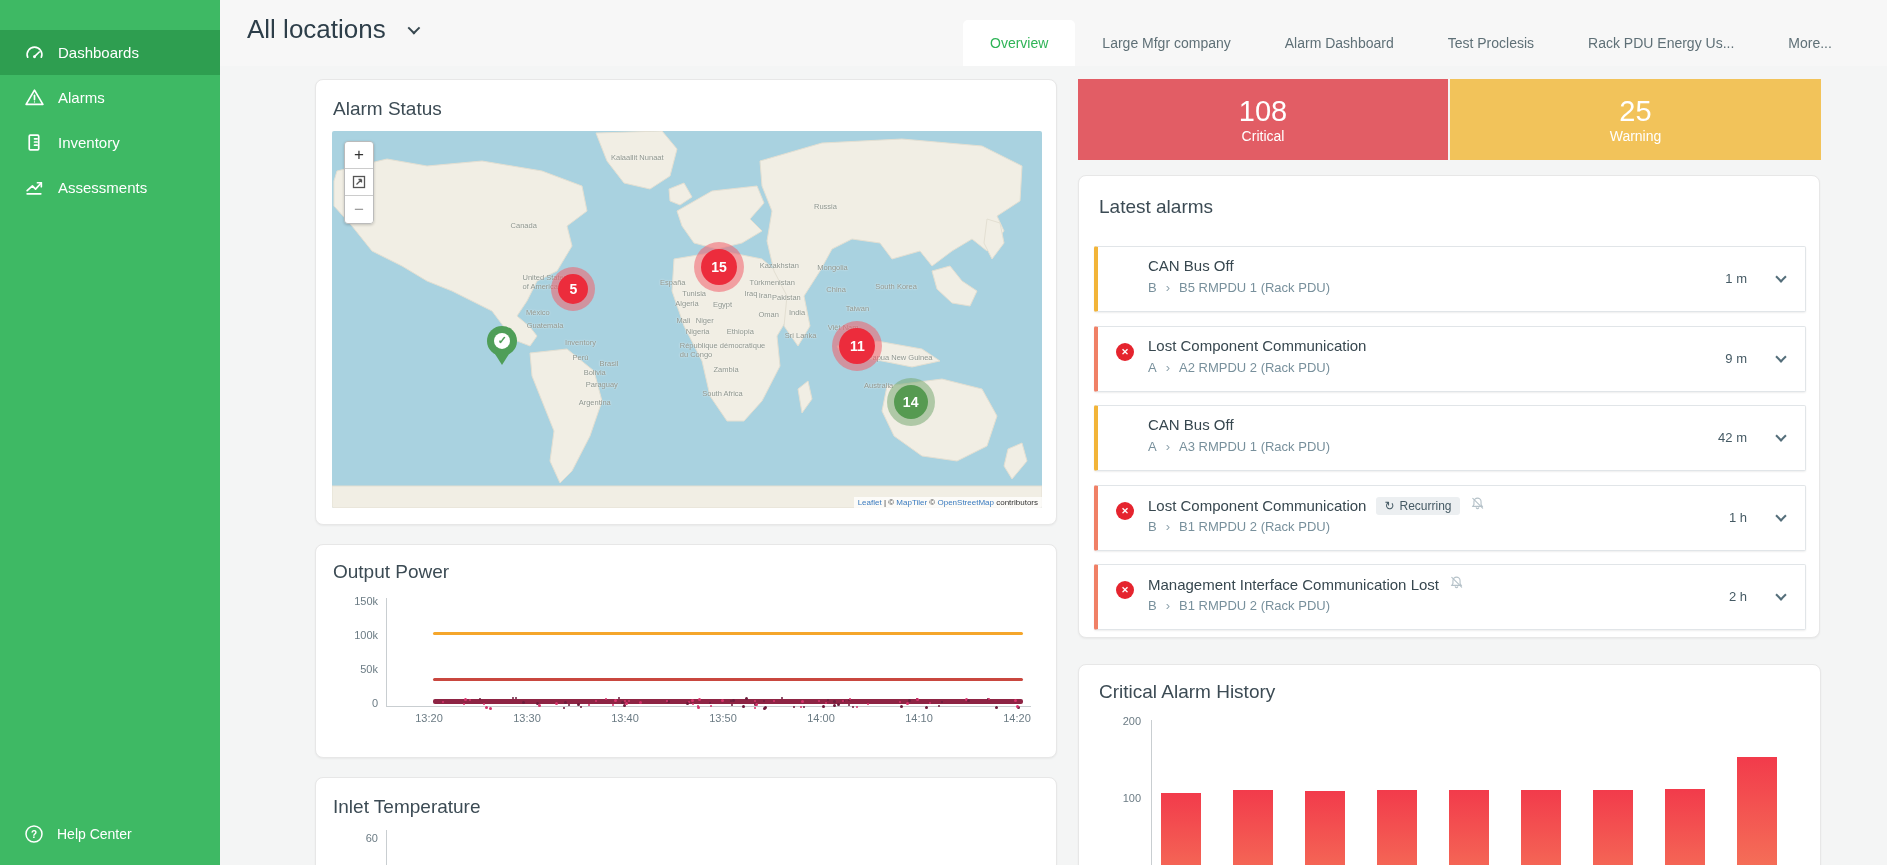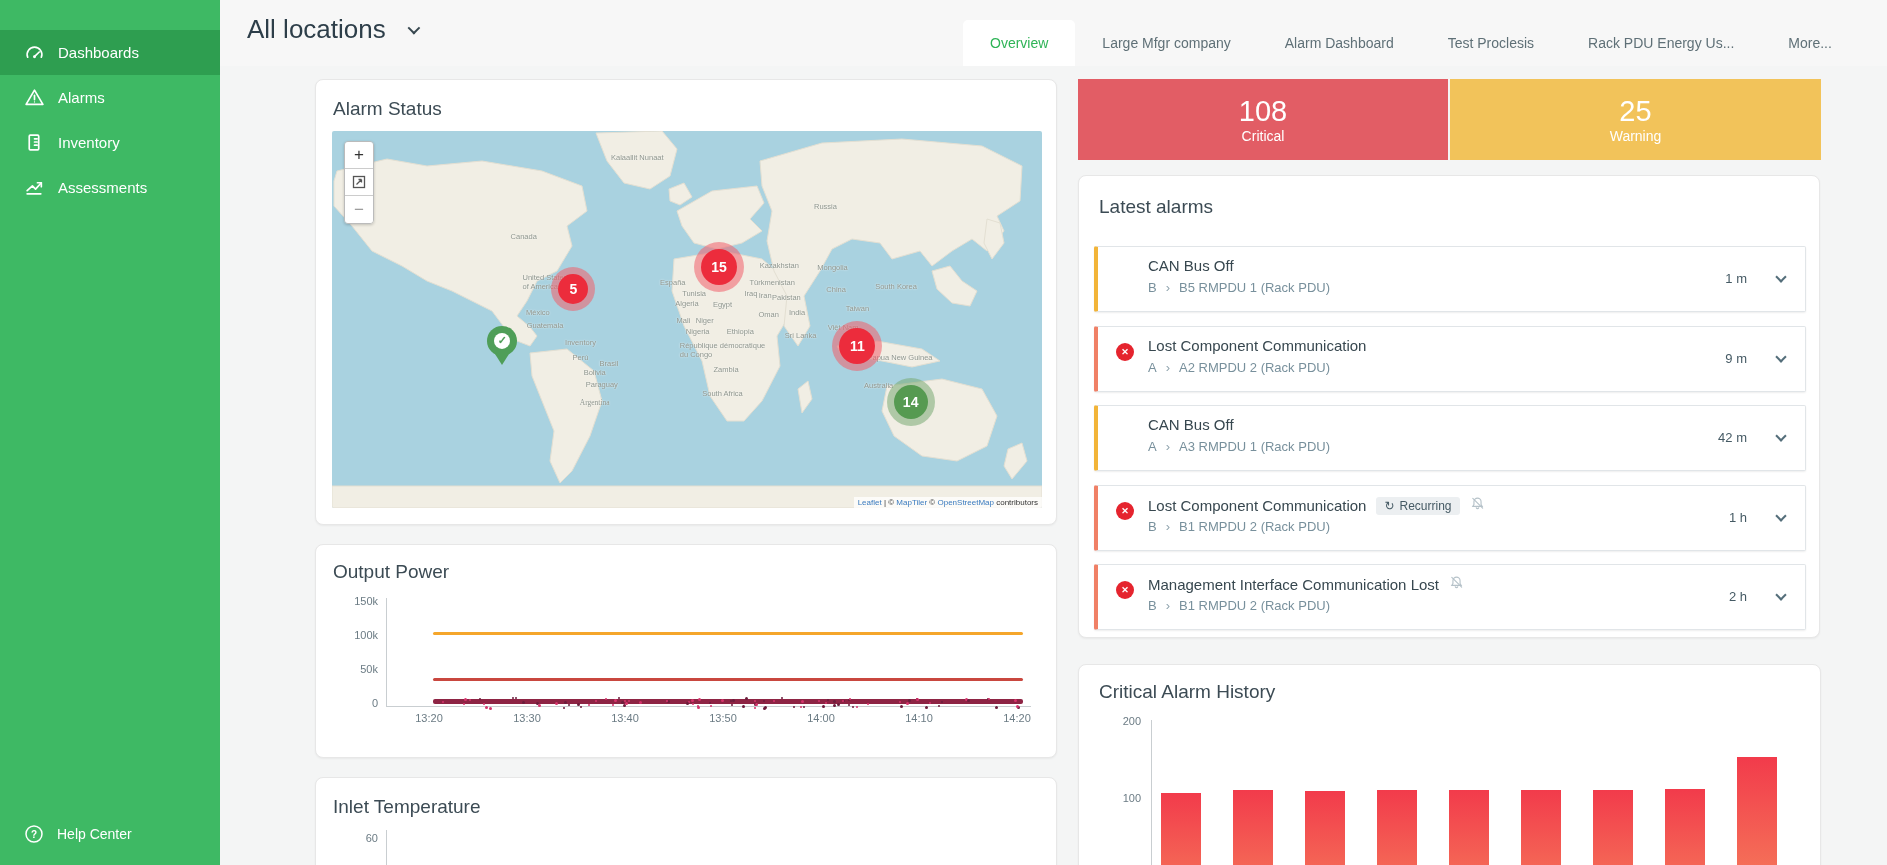--- a/index.html
+++ b/index.html
@@ -204,31 +204,31 @@
             <rect x="1.5" y="1.5" width="11" height="11"></rect>
             <path d="M4.5 9.5 L9.5 4.5 M9.5 4.5 h-3 M9.5 4.5 v3"></path>
           </svg>
         </div>
       <div class="zbtn">
           <span>−</span>
         </div>
     </div>
     <div class="attribution"><span class="lnk">Leaflet</span><span> | © </span><span class="lnk">MapTiler</span><span> © </span><span class="lnk">OpenStreetMap</span><span> contributors</span></div>
   <div class="map-label" style="left: 43%; top: 7%; white-space: pre;">Kalaallit Nunaat</div>
-      <div class="map-label" style="left: 27%; top: 25%; white-space: pre; margin-top: 11px;">Canada</div>
+      <div class="map-label" style="left: 27%; top: 25%; white-space: pre;">Canada</div>
       <div class="map-label" style="left: 30%; top: 40%; white-space: pre;">United States
 of America</div>
       <div class="map-label" style="left: 29%; top: 48%; white-space: pre; text-align: center;">México</div>
       <div class="map-label" style="left: 30%; top: 51.5%; white-space: pre;">Guatemala</div>
       <div class="map-label" style="left: 35%; top: 56%; white-space: pre;">Inventory</div>
       <div class="map-label" style="left: 35%; top: 60%; white-space: pre;">Perú</div>
       <div class="map-label" style="left: 39%; top: 61.5%; white-space: pre;">Brasil</div>
       <div class="map-label" style="left: 37%; top: 64%; white-space: pre;">Bolivia</div>
       <div class="map-label" style="left: 38%; top: 67%; white-space: pre;">Paraguay</div>
-      <div class="map-label" style="left: 37%; top: 72%; white-space: pre; font-family: Liberation Serif, serif;">Argentina</div>
+      <div class="map-label" style="left: 37%; top: 72%; white-space: pre;">Argentina</div>
       <div class="map-label" style="left: 48%; top: 40%; white-space: pre;">España</div>
       <div class="map-label" style="left: 51%; top: 43%; white-space: pre;">Tunisia</div>
       <div class="map-label" style="left: 50%; top: 45.5%; white-space: pre;">Algeria</div>
       <div class="map-label" style="left: 55%; top: 46%; white-space: pre;">Egypt</div>
       <div class="map-label" style="left: 49.5%; top: 50%; white-space: pre;">Mali</div>
       <div class="map-label" style="left: 52.5%; top: 50%; white-space: pre;">Niger</div>
       <div class="map-label" style="left: 51.5%; top: 53%; white-space: pre;">Nigeria</div>
       <div class="map-label" style="left: 57.5%; top: 53%; white-space: pre;">Ethiopia</div>
       <div class="map-label" style="left: 55%; top: 58%; white-space: pre;">République démocratique
 du Congo</div>

